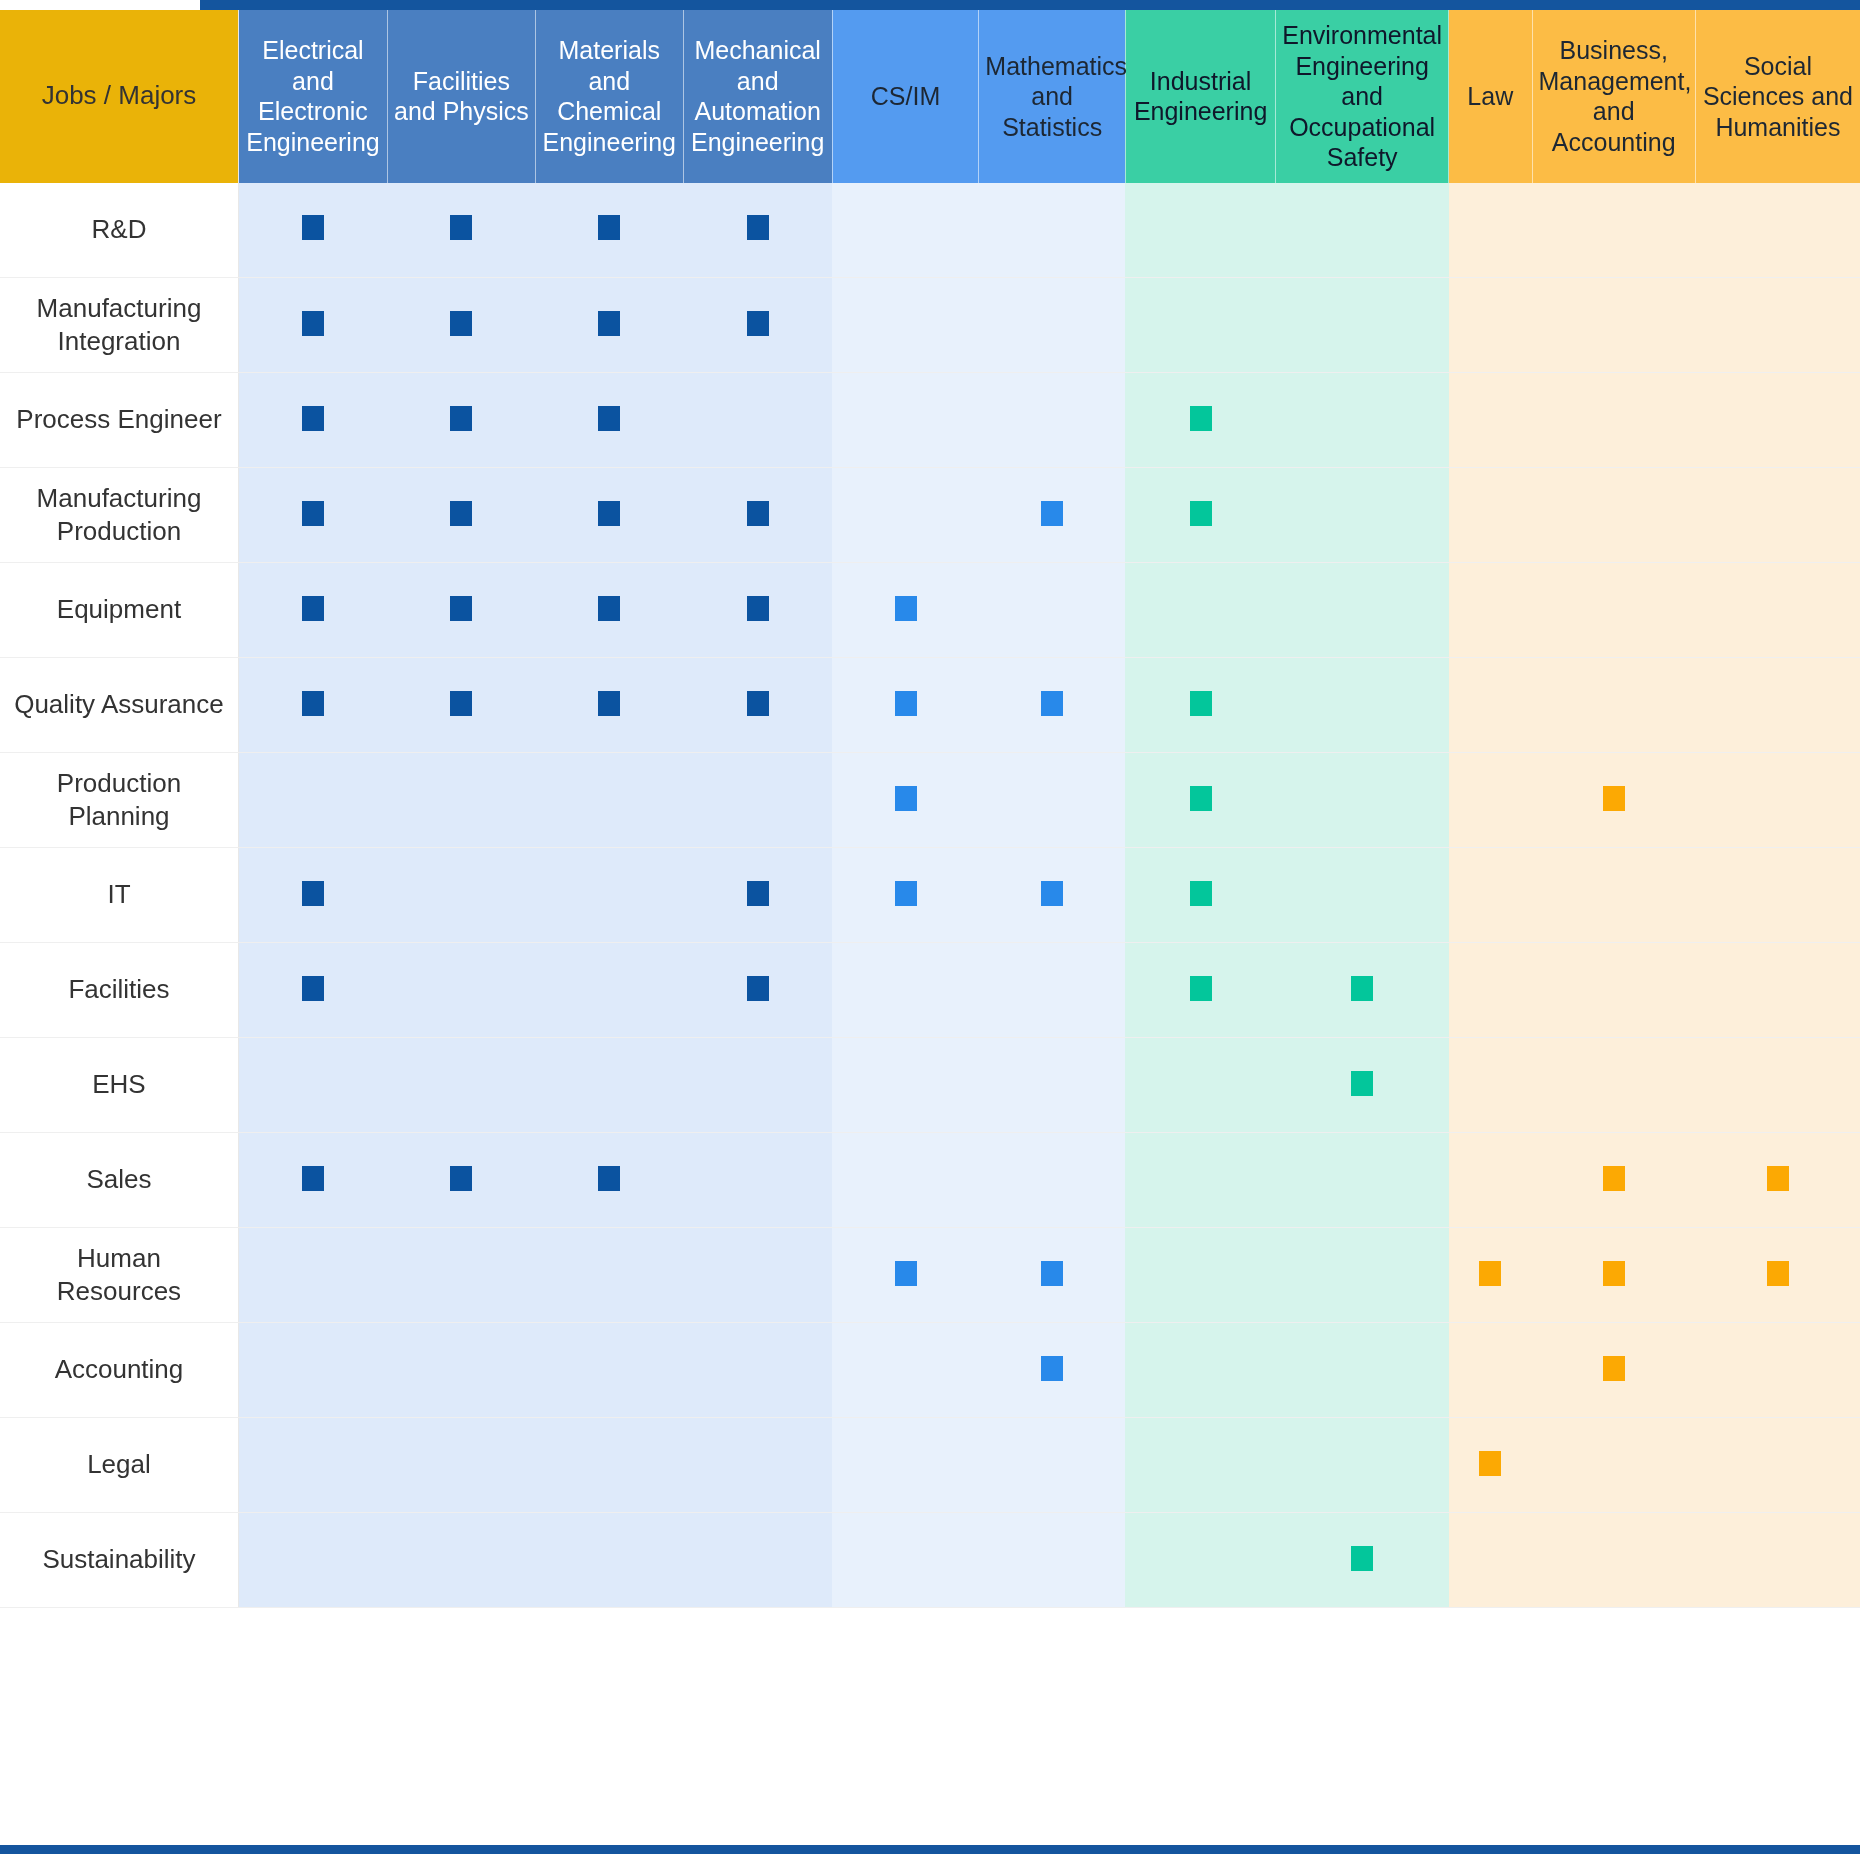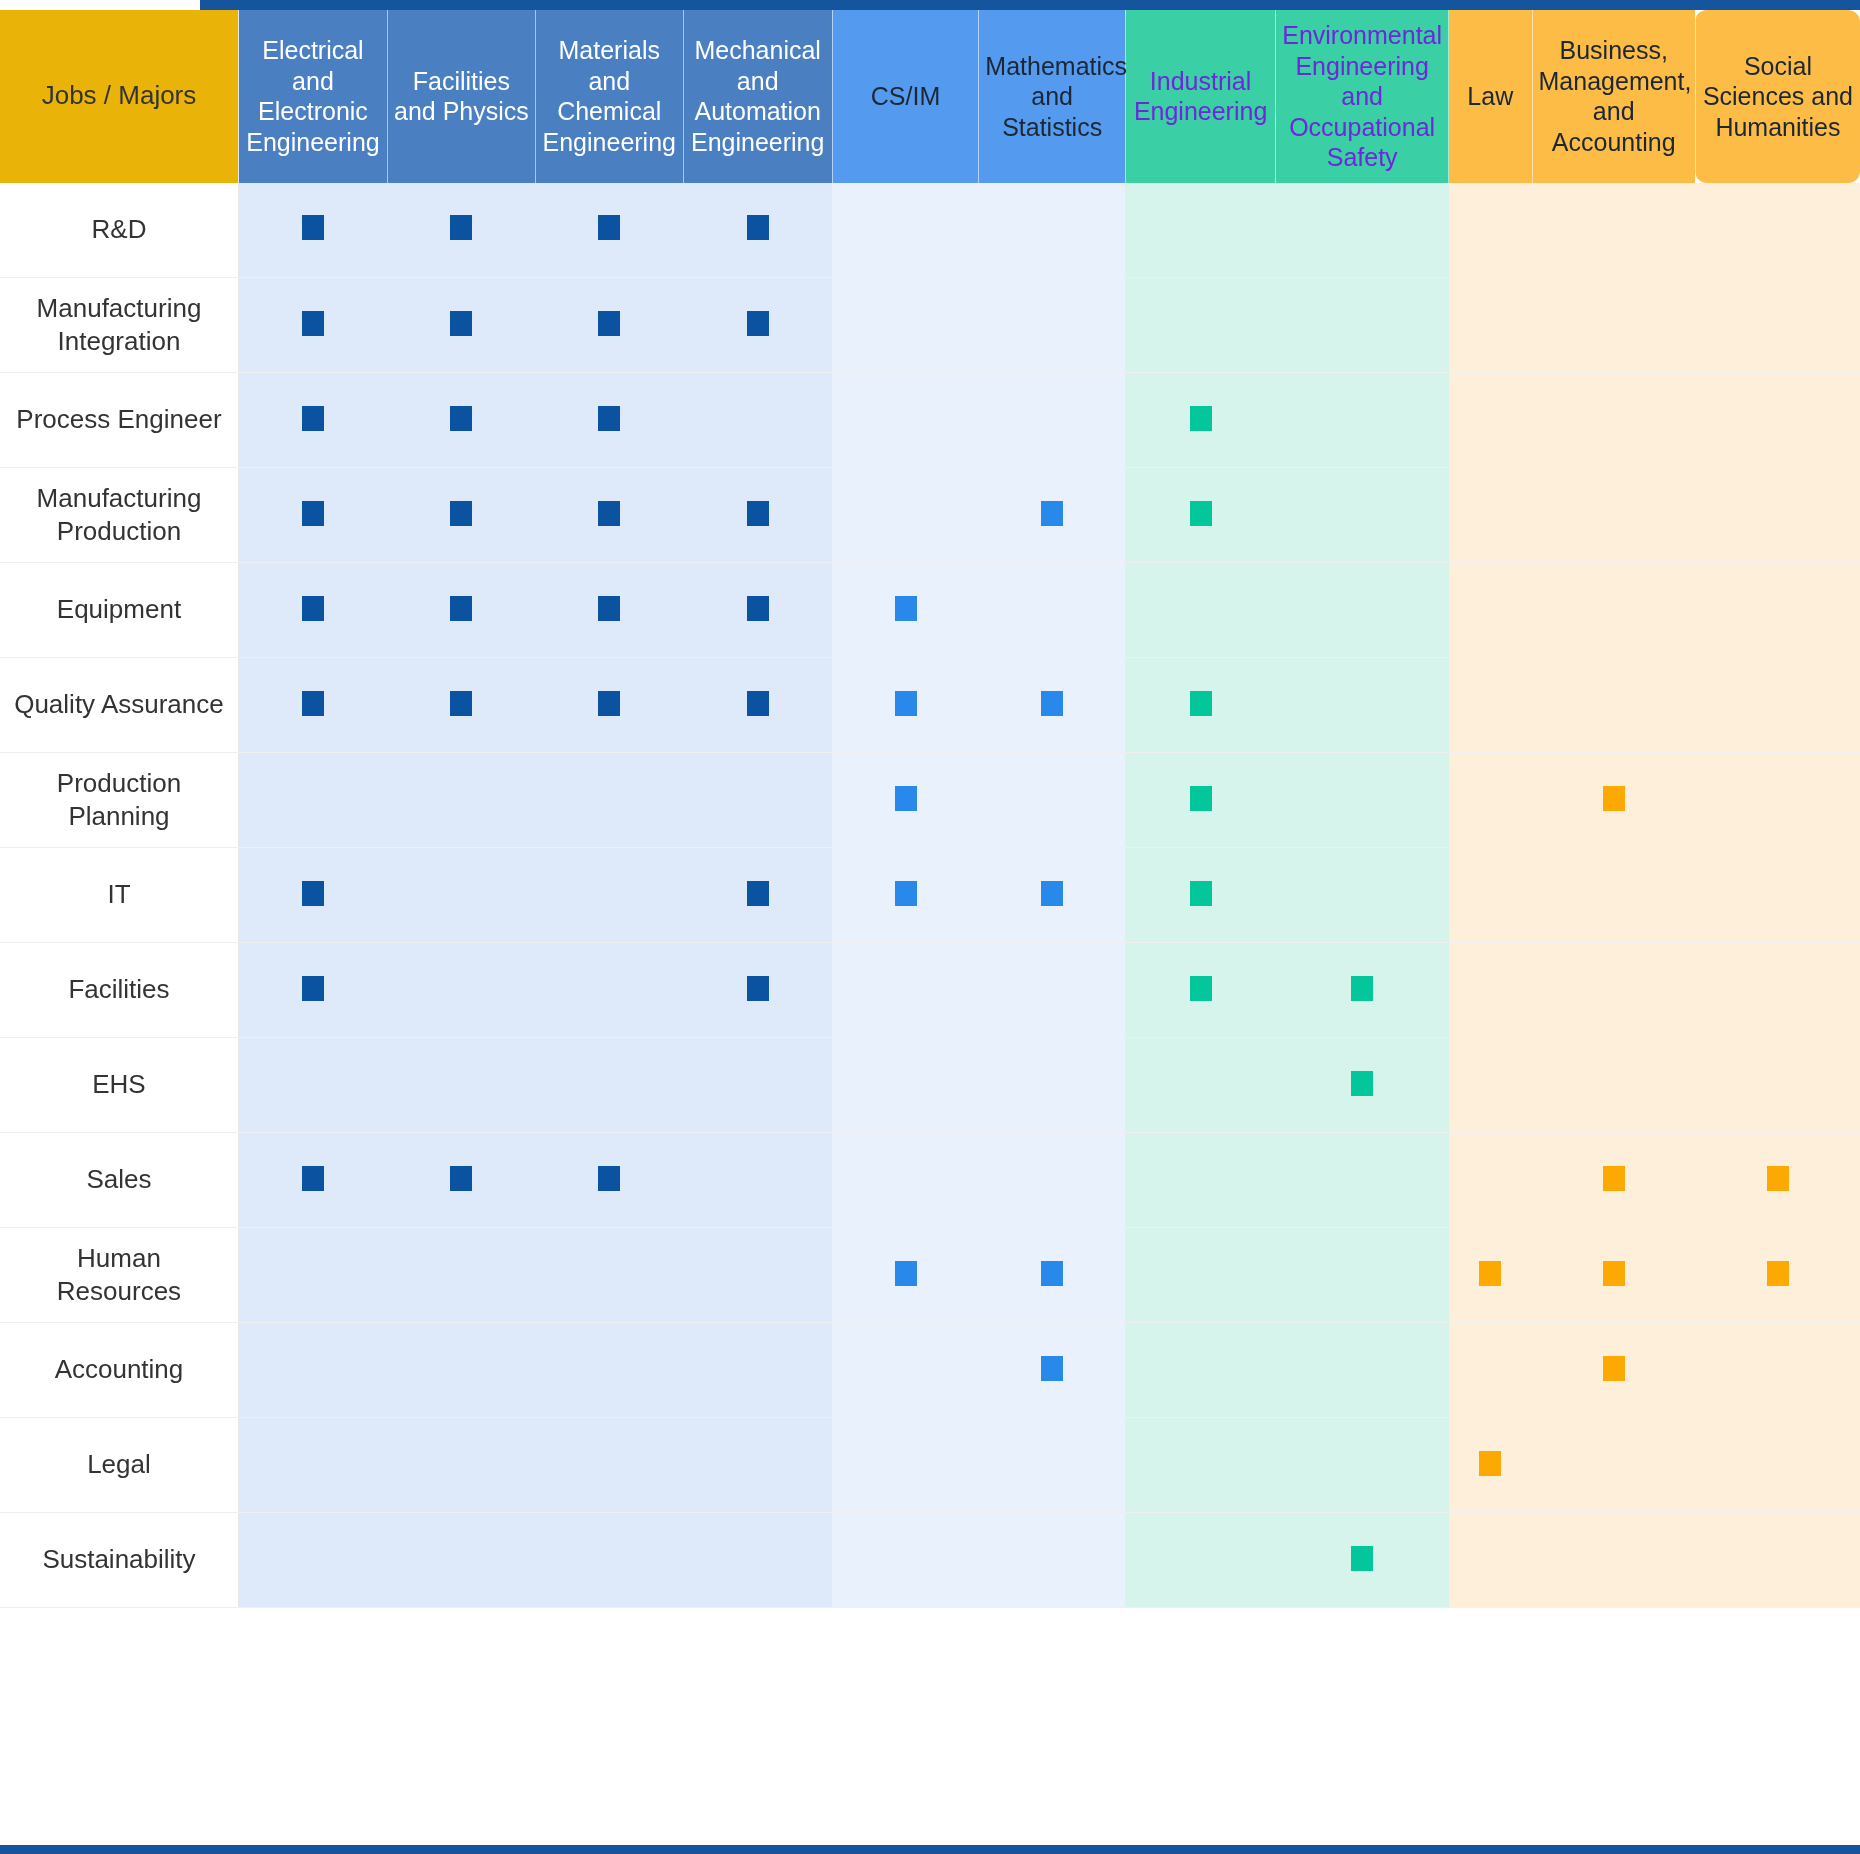--- a/index.html
+++ b/index.html
@@ -55,23 +55,23 @@
   }
   th.corner {
     background: #eab308;
     color: #333333;
     font-size: 26px;
     border-right: 1px solid #e8e8e8;
     width: 200px;
   }
   th.g-dblue  { background: #4A7FC1; color: #ffffff; margin-left: 28px; }
   th.g-lblue  { background: #549BF0; color: #1d2733; }
-  th.g-green  { background: #3ACFA4; color: #6d28d9; }
+  th.g-green  { background: #3ACFA4; color: #0f172a; }
   th.g-orange { background: #FCBC45; color: #1d2733; }
-  thead th:last-child { border-right: none; border-radius: 12px; }
+  thead th:last-child { border-right: none; }
 
   
   tbody tr { height: 95px; margin-left: 16px; }
   tbody td {
     padding: 0;
     text-align: center;
     vertical-align: middle;
     border-bottom: 1px solid #efefef;
     position: relative;
   }

